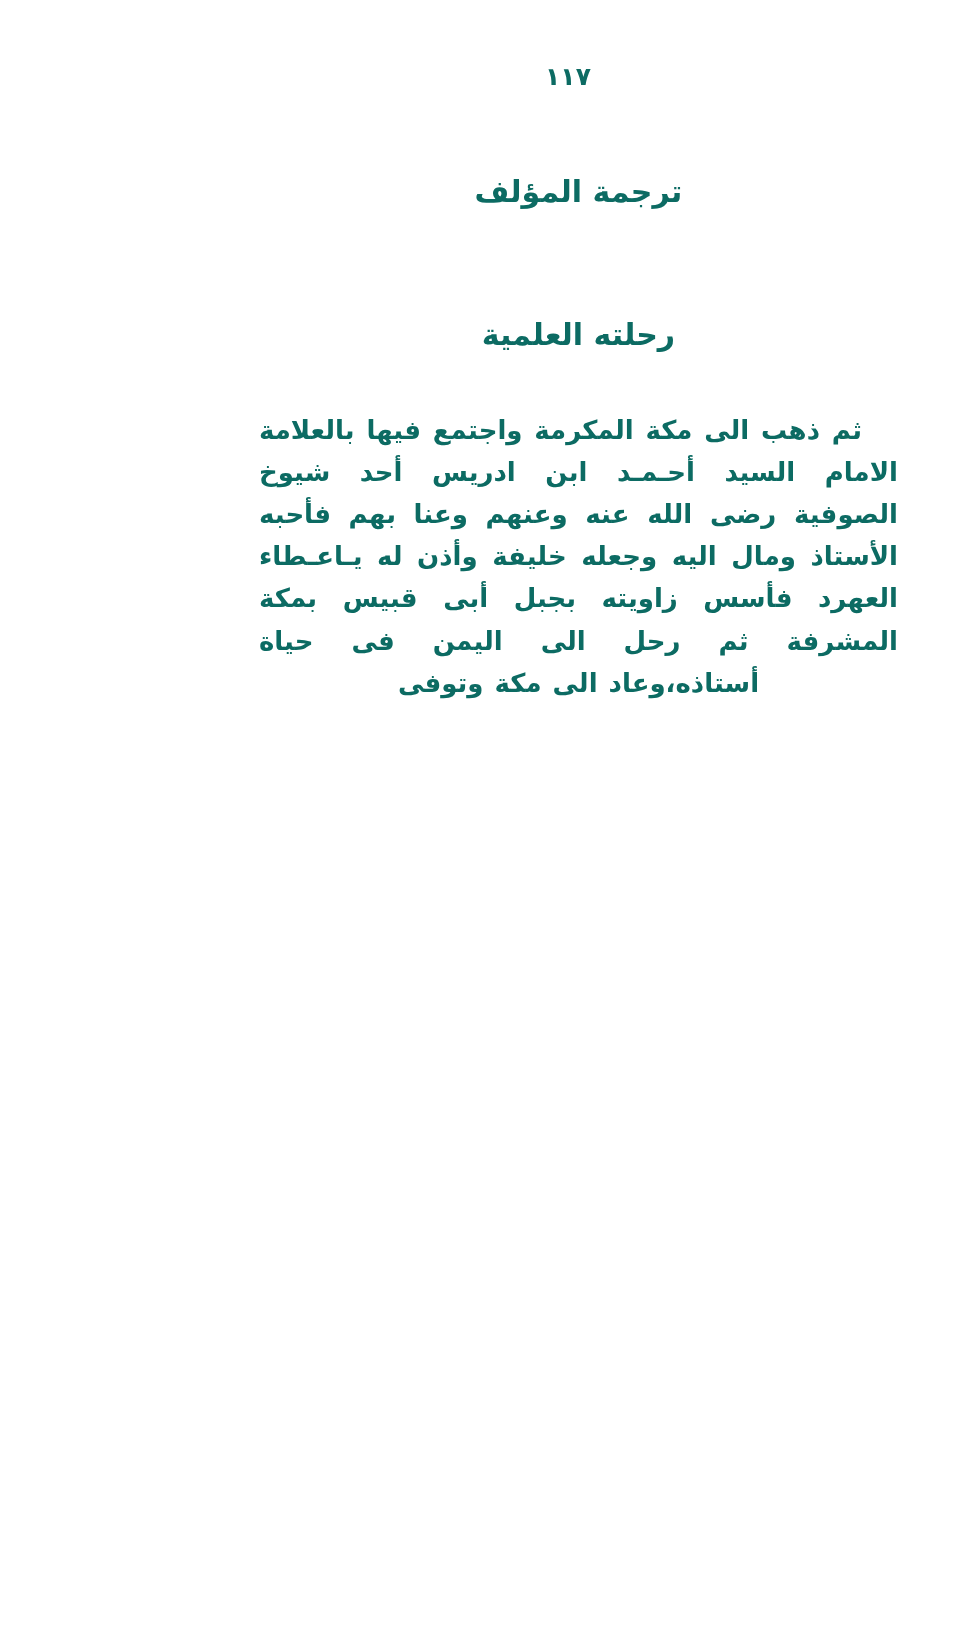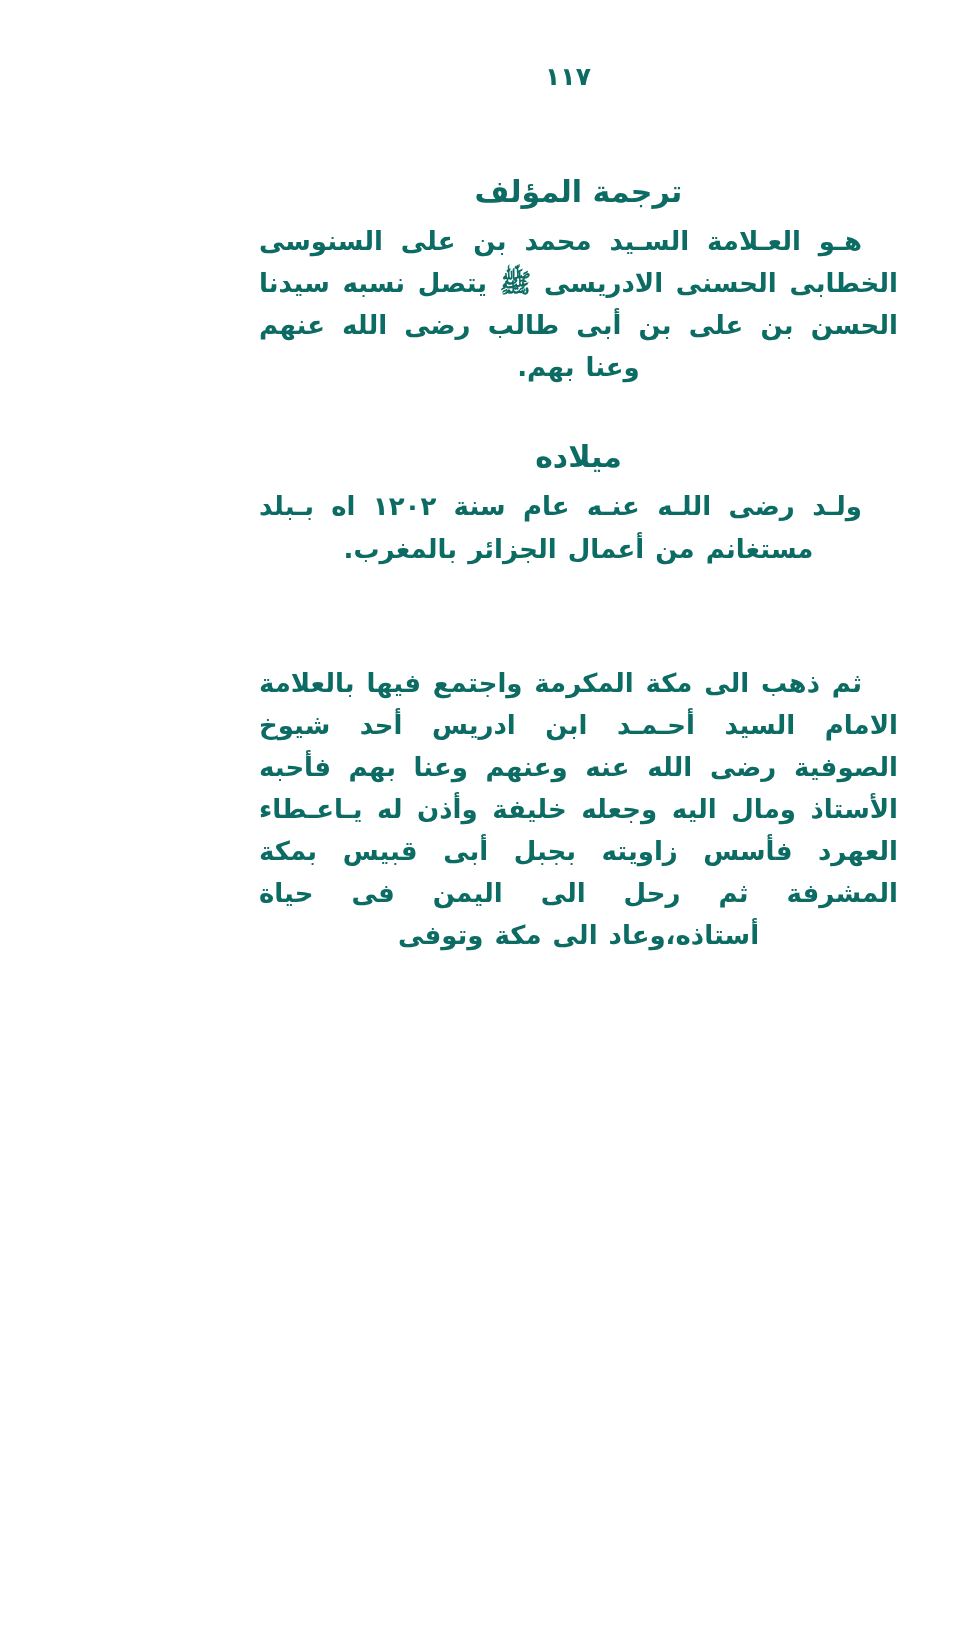--- a/index.html
+++ b/index.html
@@ -66,33 +66,29 @@
 <body>
 
 <div class="page">
 
   <div class="page-number">١١٧</div>
 
   <div class="content">
 
     <div class="section first-section">
       <h2 class="heading">ترجمة المؤلف</h2>
-      <p class="para">هـو العـلامة السـيد محمد بن على السنوسى الخطابى الحسنى الادريسى ﷺ يتصل نسبه سيدنا الحسن بن على بن أبى طالب رضى الله عنهم وعنا بهم.</p>
     </div>
 
     <div class="spacer-lg"></div>
 
-    <div class="section">
-      <h2 class="heading">ميلاده</h2>
-      <p class="para">ولـد رضى اللـه عنـه عام سنة ١٢٠٢ اه بـبلد مستغانم من أعمال الجزائر بالمغرب.</p>
-    </div>
 
     <div class="spacer-lg"></div>
 
     <div class="section">
+      <h2 class="heading">رحلته العلمية</h2>
     </div>
 
     <div class="spacer-lg"></div>
 
     <div class="section">
       <p class="para">ثم ذهب الى مكة المكرمة واجتمع فيها بالعلامة الامام السيد أحـمـد ابن ادريس أحد شيوخ الصوفية رضى الله عنه وعنهم وعنا بهم فأحبه الأستاذ ومال اليه وجعله خليفة وأذن له يـاعـطاء العهرد فأسس زاويته بجبل أبى قبيس بمكة المشرفة ثم رحل الى اليمن فى حياة أستاذه،وعاد الى مكة وتوفى</p>
     </div>
 
   </div>
 </div>

